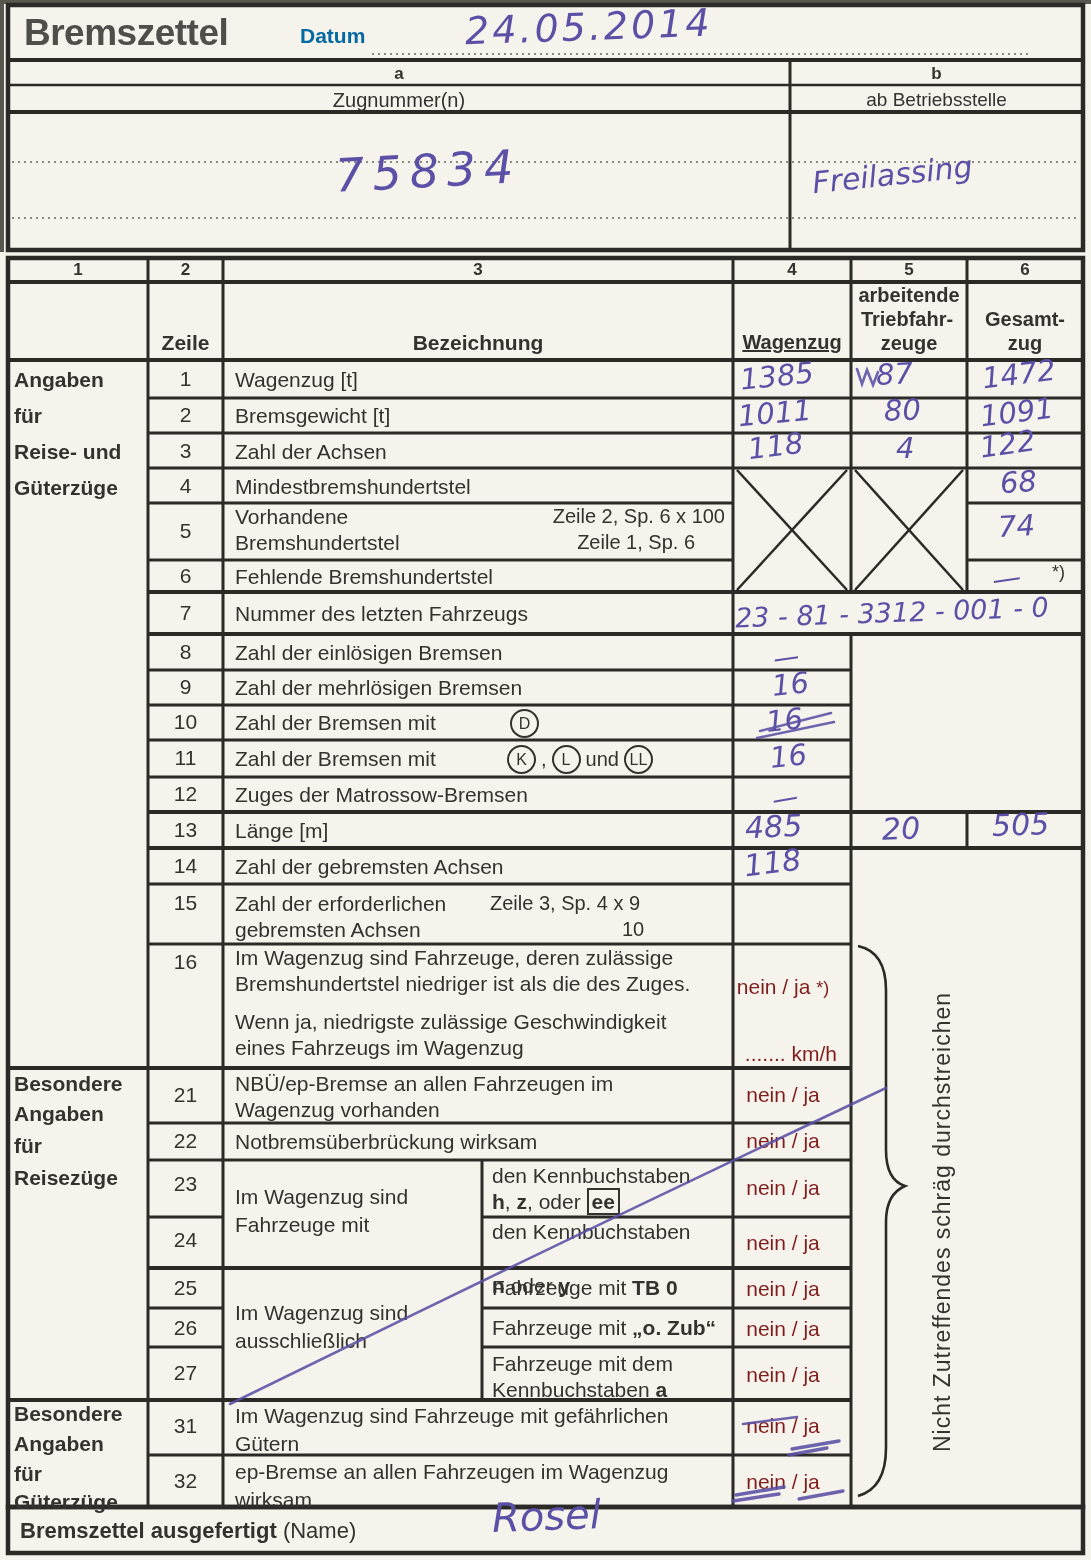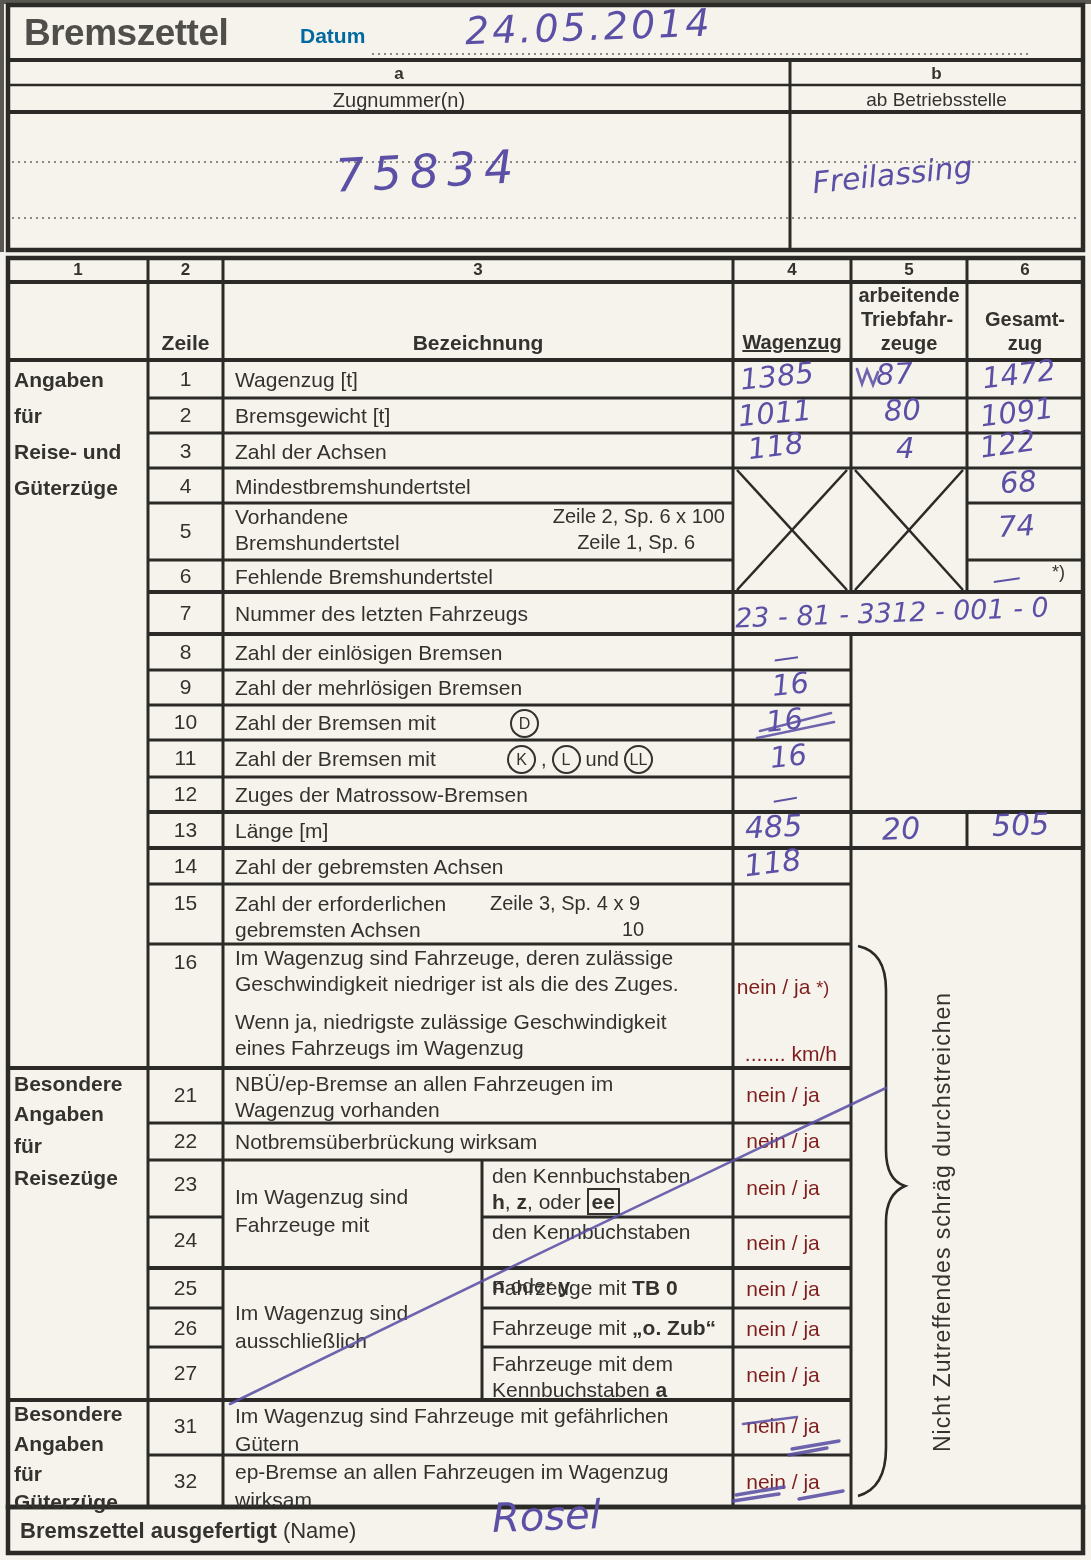--- a/index.html
+++ b/index.html
@@ -187,21 +187,21 @@
     <span class="badge">LL</span>
   </div>
   <div class="pt" style="left:235px;top:783px;">Zuges der Matrossow-Bremsen</div>
   <div class="pt" style="left:235px;top:819px;">Länge [m]</div>
   <div class="pt" style="left:235px;top:855px;">Zahl der gebremsten Achsen</div>
   <div class="pt" style="left:235px;top:892px;">Zahl der erforderlichen</div>
   <div class="pt" style="left:235px;top:918px;">gebremsten Achsen</div>
   <div class="pt" style="left:490px;top:892px;width:230px;font-size:20px;">Zeile 3, Sp. 4 x 9</div>
   <div class="pt" style="left:553px;top:918px;width:160px;text-align:center;font-size:20px;">10</div>
   <div class="pt" style="left:235px;top:946px;">Im Wagenzug sind Fahrzeuge, deren zulässige</div>
-  <div class="pt" style="left:235px;top:972px;">Geschwindigkeit niedriger ist als die des Zuges.</div>
+  <div class="pt" style="left:235px;top:972px;">Bremshundertstel niedriger ist als die des Zuges.</div>
   <div class="pt" style="left:235px;top:1010px;">Wenn ja, niedrigste zulässige Geschwindigkeit</div>
   <div class="pt" style="left:235px;top:1036px;">eines Fahrzeugs im Wagenzug</div>
   <div class="pt" style="left:235px;top:1072px;">NBÜ/ep-Bremse an allen Fahrzeugen im</div>
   <div class="pt" style="left:235px;top:1098px;">Wagenzug vorhanden</div>
   <div class="pt" style="left:235px;top:1130px;">Notbremsüberbrückung wirksam</div>
 
   <div class="pt" style="left:235px;top:1185px;">Im Wagenzug sind</div>
   <div class="pt" style="left:235px;top:1213px;">Fahrzeuge mit</div>
   <div class="pt" style="left:235px;top:1301px;">Im Wagenzug sind</div>
   <div class="pt" style="left:235px;top:1329px;">ausschließlich</div>

